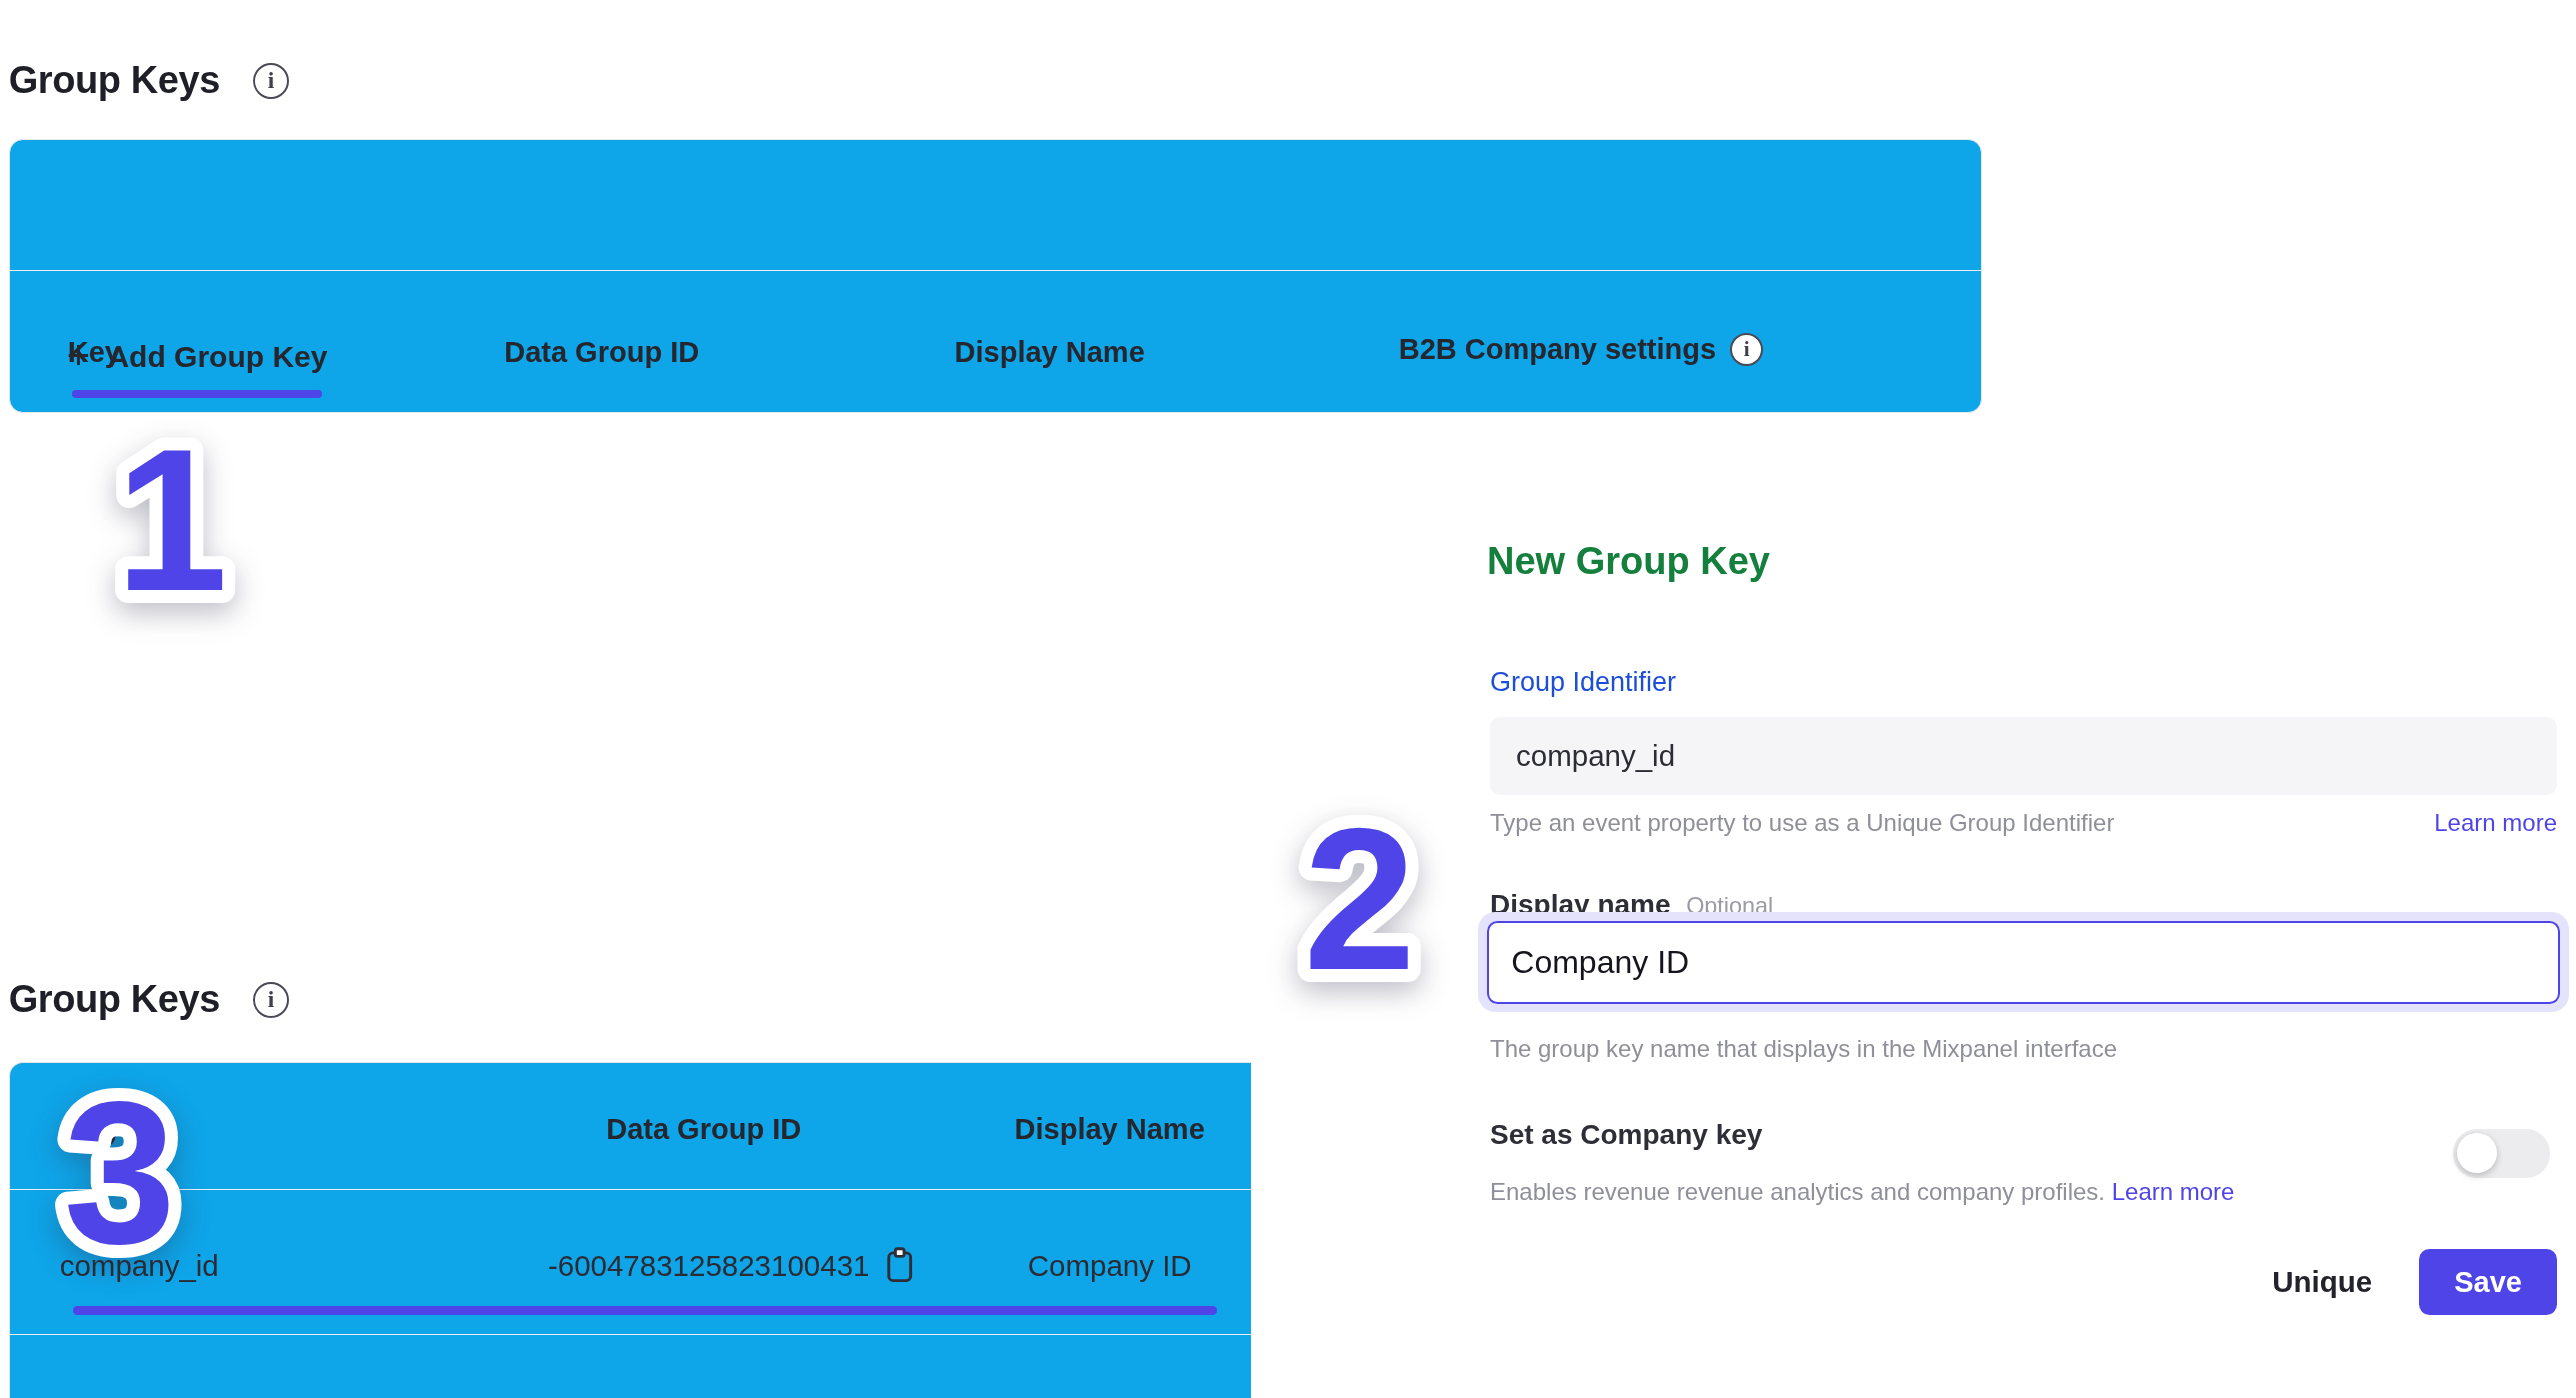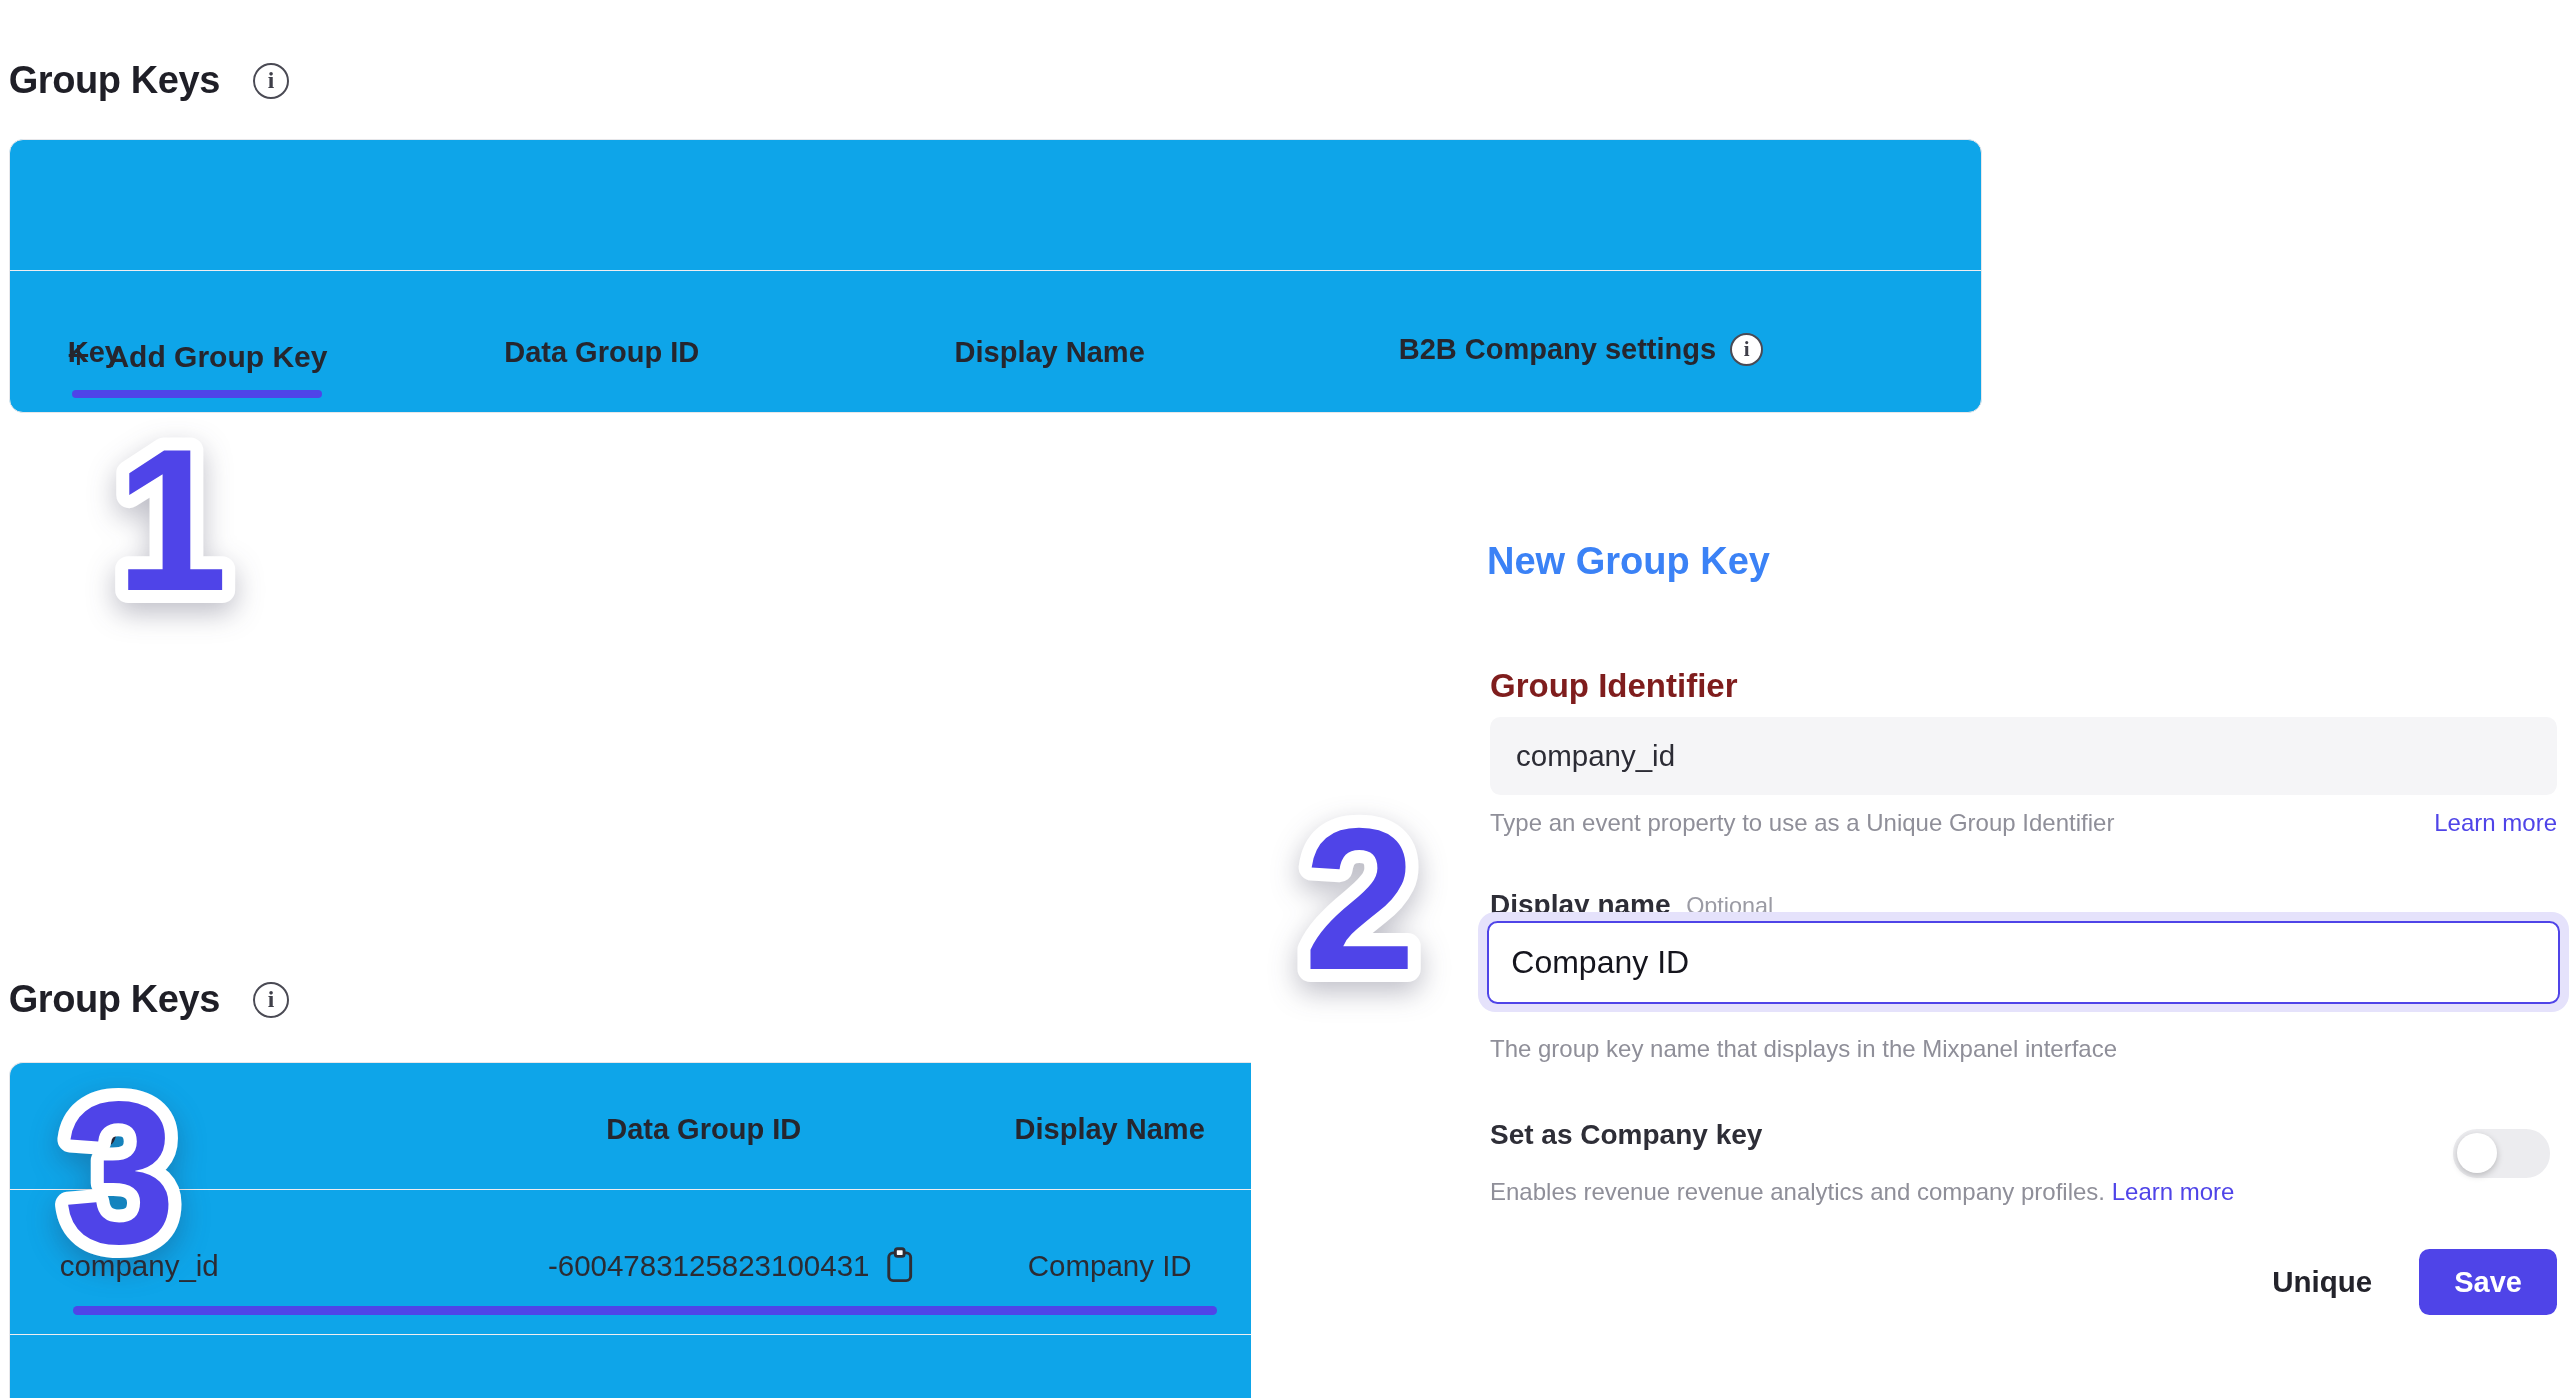--- a/index.html
+++ b/index.html
@@ -47,22 +47,22 @@
   .badge text{
     font-family:"Liberation Sans",sans-serif;font-weight:700;font-size:232px;
     fill:var(--accent);stroke:#ffffff;stroke-width:30px;paint-order:stroke;stroke-linejoin:round;
     text-anchor:middle;
   }
   .badge-1{left:41px;top:372px;}
   .badge-2{left:1229px;top:751px;}
   .badge-3{left:-11.3px;top:1025px;z-index:6;}
 
   
-  .panel-title{left:1487px;top:540px;font-size:38px;font-weight:700;color:#3b82f6;}
-  .field-label{font-size:33px;color:#7f1d1d;font-weight:bold;}
+  .panel-title{left:1487px;top:540px;font-size:38px;font-weight:700;color:#15803d;}
+  .field-label{font-size:27px;color:#1d4ed8;}
   .field-label.bold{font-weight:700;color:#2e2e37;font-size:28px;}
   .optional{font-size:23.4px;color:#9b9ba4;margin-left:15.6px;}
   .helper{font-size:24px;color:#8f8f99;}
   .link{font-size:24px;color:var(--accent);cursor:pointer;white-space:nowrap;}
 
   .input-plain{
     position:absolute;left:1490px;top:717px;width:1067px;height:78px;box-sizing:border-box;
     background:#f5f5f7;border:none;border-radius:10.4px;outline:none;
     font-family:inherit;font-size:29.5px;color:#2c2c35;padding:0 26px;
   }

